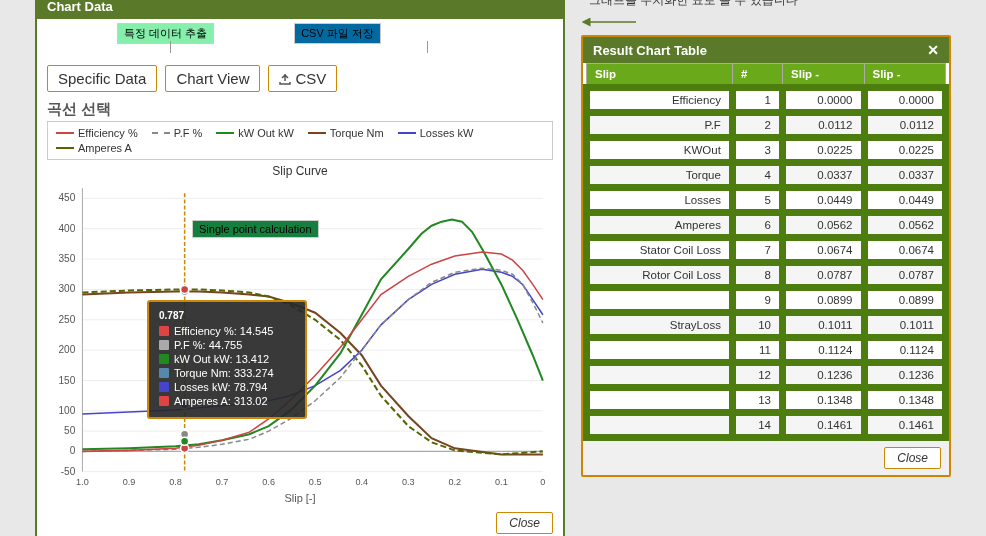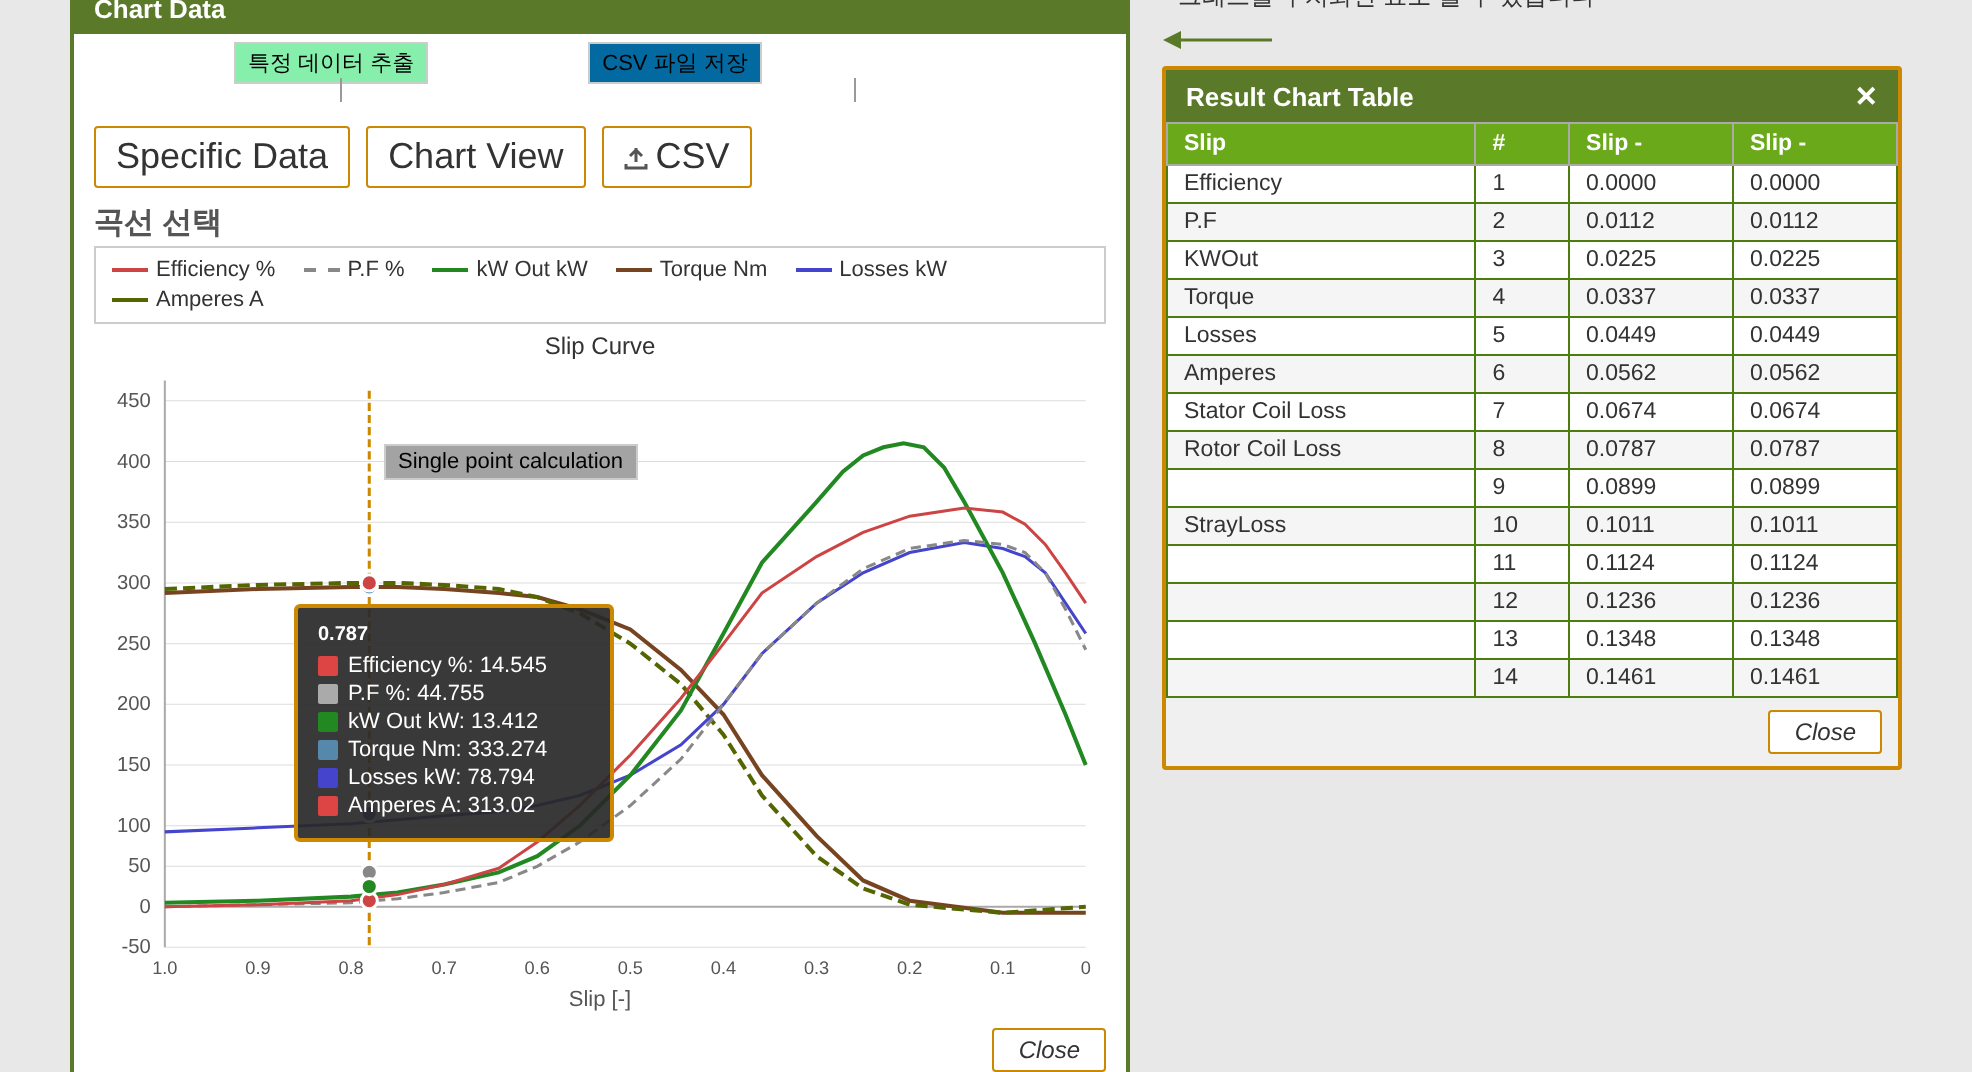--- a/index.html
+++ b/index.html
@@ -43,21 +43,21 @@
       align-items: center;
       padding: 8px 10px;
       gap: 8px;
       position: relative;
     }
     .btn-toolbar {
       border: 1.5px solid #cc8800;
       background: white;
       padding: 4px 10px;
       cursor: pointer;
-      font-size: 18px;
+      font-size: 15px;
       color: #333;
       border-radius: 2px;
     }
     .btn-csv {
       display: flex;
       align-items: center;
       gap: 4px;
     }
 
     .section-label {
@@ -133,21 +133,21 @@
     .tooltip-swatch {
       width: 10px;
       height: 10px;
       display: inline-block;
       border-radius: 1px;
     }
     .sp-label {
       position: absolute;
       top: 40px;
       left: 145px;
-      background: #a3a3a3;
+      background: #15803d;
       border: 1px solid #ccc;
       padding: 2px 6px;
       font-size: 11px;
     }
 
     .chart-xaxis-label {
       text-align: center;
       font-size: 11px;
       color: #555;
       margin-top: 2px;
@@ -199,22 +199,23 @@
     }
     .result-table th {
       background: #6aaa1a;
       color: white;
       padding: 4px 8px;
       text-align: left;
       border: 1px solid #aaa;
     }
     .result-table td {
       padding: 3px 8px;
-      border: 1px solid #4d7c0f;
+      border: 7px solid #4d7c0f;
       color: #333;
+      text-align: right;
     }
     .result-table tr:nth-child(even) td {
       background: #f5f5f5;
     }
     .table-scroll {
       max-height: 420px;
       overflow-y: auto;
     }
     .table-close-area {
       display: flex;

